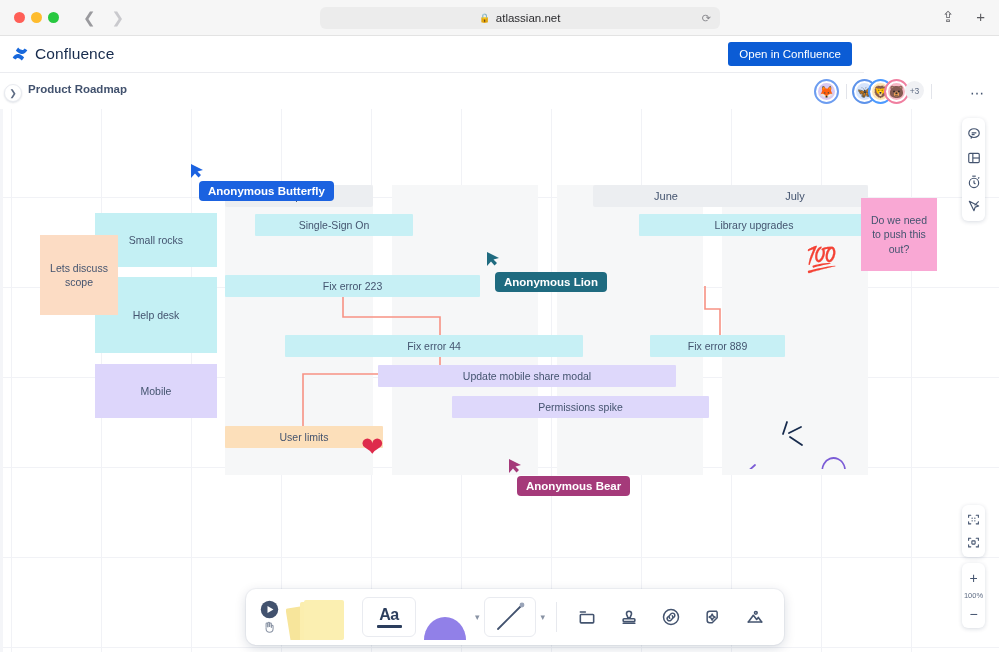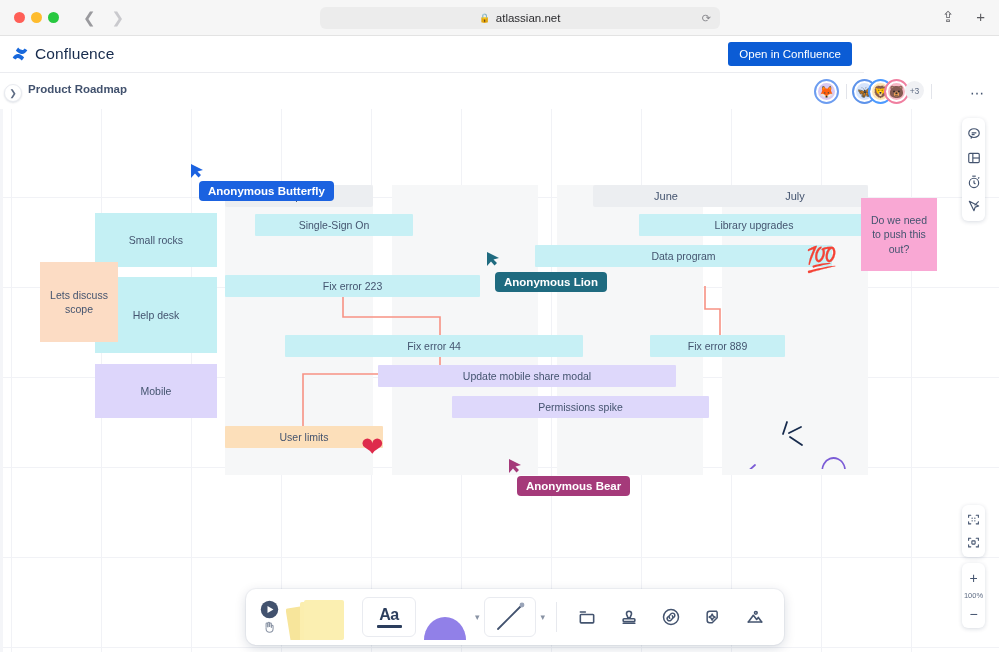--- a/index.html
+++ b/index.html
@@ -136,21 +136,21 @@
   .bar.cyan{ background:#c7f0f5; }
   .bar.purple{ background:#ded8fb; }
   .bar.orange{ background:#fcdfba; }
 
   
   .sticky{
     position:absolute; display:flex; align-items:center; justify-content:center;
     text-align:center; font-size:10.5px; color:#44546f; padding:6px;
     line-height:1.35;
   }
-  .sticky.peach{ background:#fcdcc4;margin-top:27px; }
+  .sticky.peach{ background:#fcdcc4; }
   .sticky.lilac{ background:#f9a8d4; }
 
   
   .conn{ position:absolute; stroke:#f79284; stroke-width:1.6; fill:none; }
 
   
   .cursor{ position:absolute; }
   .cursor .tag{
     position:absolute; white-space:nowrap; color:#fff;
     font-size:11.5px; font-weight:700; padding:4px 9px; border-radius:4px;
@@ -282,21 +282,20 @@
       <path d="M10,115 L20,106 M10,115 L22,120" fill="none" stroke="#7b5cd6" stroke-width="1.8" stroke-linecap="round"></path>
       <path d="M93,124 C80,110 92,95 103,100 C114,105 112,125 98,131 C88,136 84,146 86,152" fill="none" stroke="#7b5cd6" stroke-width="1.8" stroke-linecap="round"></path>
     </svg>
 
     <svg style="position:absolute;left:778px;top:310px;width:34px;height:32px;pointer-events:none;">
       <path d="M9,3 L5,15 M11,14 L23,8 M12,18 L24,26" fill="none" stroke="#172b4d" stroke-width="1.8" stroke-linecap="round"></path>
     </svg>
 
     <div class="bar cyan" style="left:255px;top:105px;width:158px;">Single-Sign On</div>
     <div class="bar cyan" style="left:639px;top:105px;width:230px;">Library upgrades</div>
-    <div class="bar cyan" style="left:535px;top:136px;width:297px;">Data program</div>
     <div class="bar cyan" style="left:225px;top:166px;width:255px;">Fix error 223</div>
     <div class="bar cyan" style="left:285px;top:226px;width:298px;">Fix error 44</div>
     <div class="bar cyan" style="left:650px;top:226px;width:135px;">Fix error 889</div>
     <div class="bar purple" style="left:378px;top:256px;width:298px;">Update mobile share modal</div>
     <div class="bar purple" style="left:452px;top:287px;width:257px;">Permissions spike</div>
     <div class="bar orange" style="left:225px;top:317px;width:158px;">User limits</div>
 
     <div class="sticky peach" style="left:40px;top:126px;width:78px;height:80px;">Lets discuss scope</div>
     <div class="sticky lilac" style="left:861px;top:89px;width:76px;height:73px;">Do we need to push this out?</div>
 

